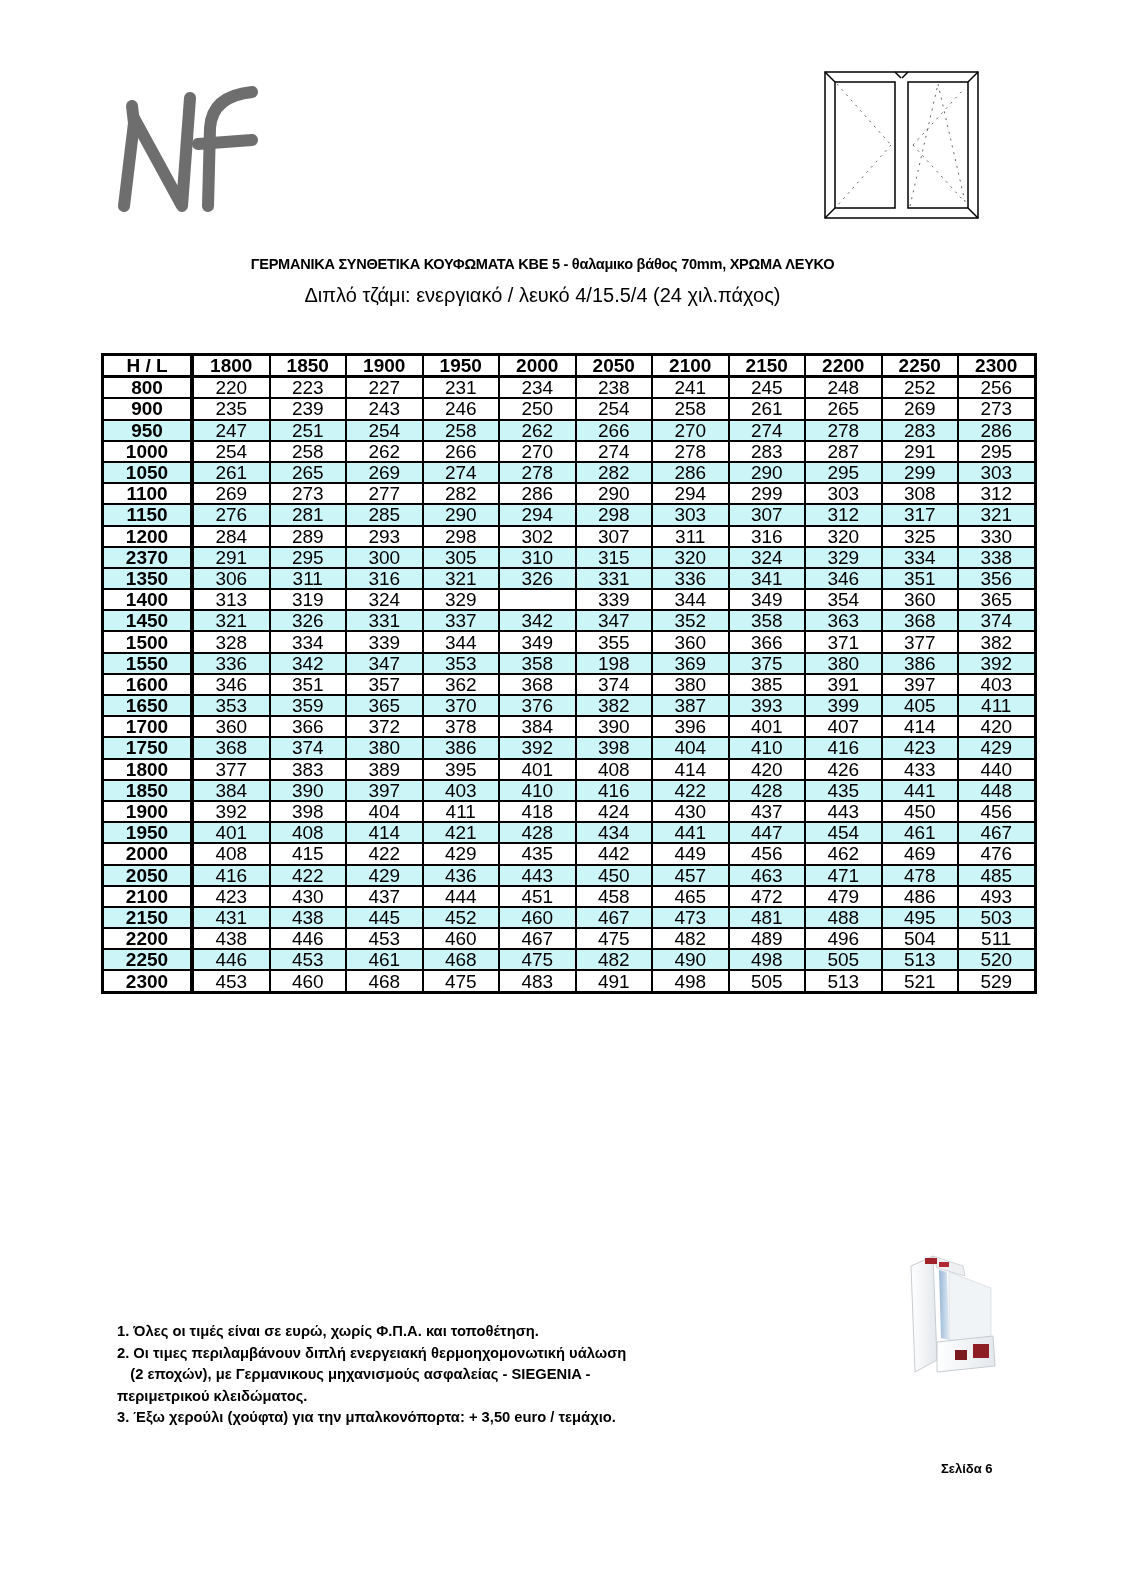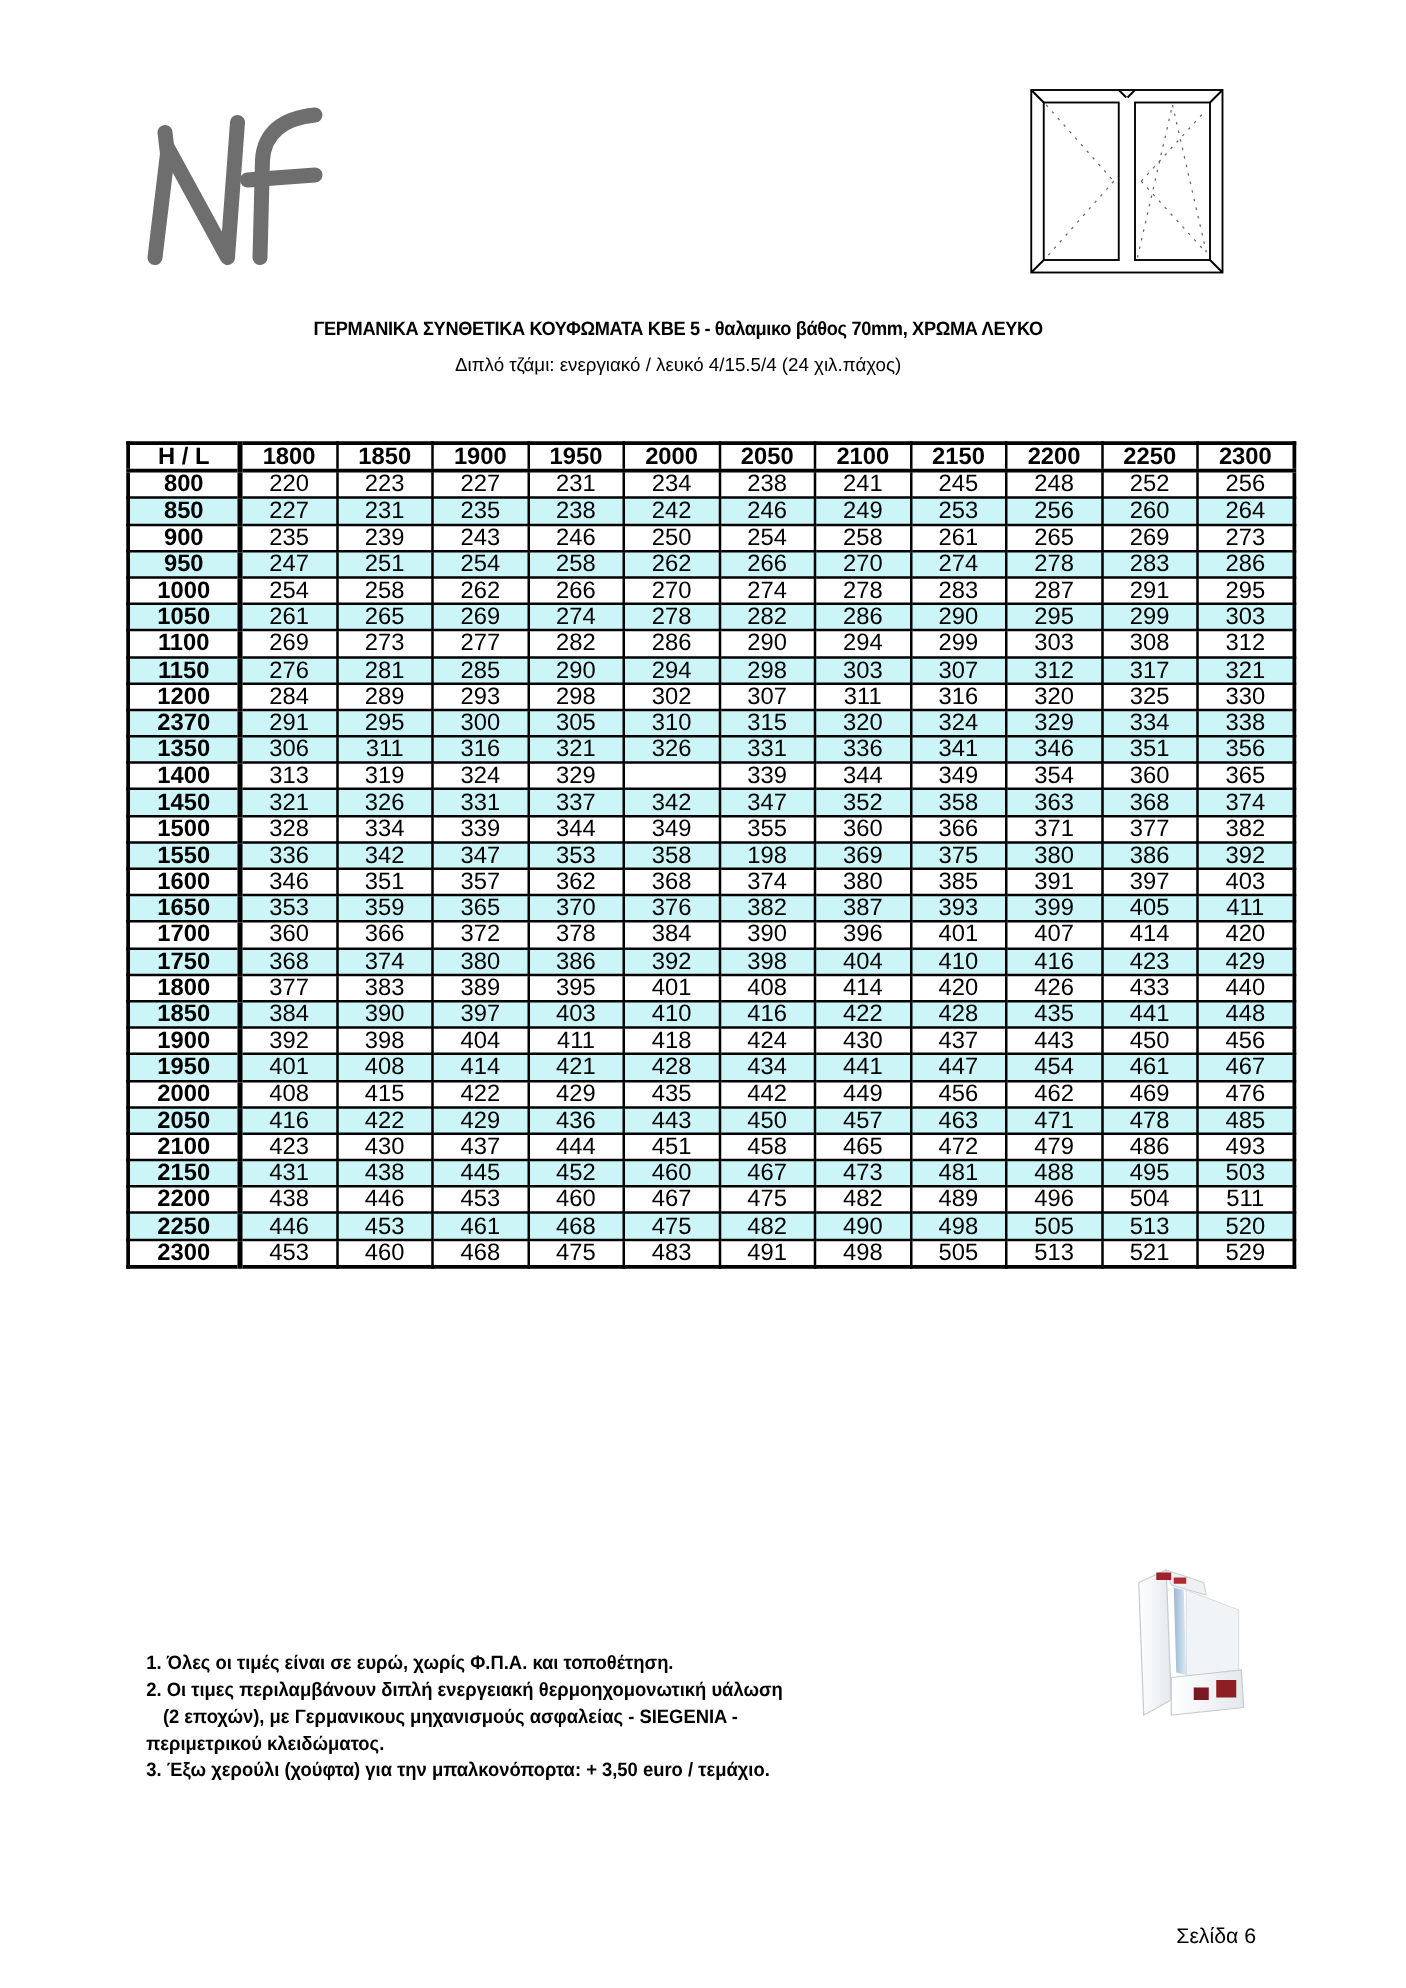--- a/index.html
+++ b/index.html
@@ -1,33 +1,33 @@
 <!DOCTYPE html>
 <html><head>
   <meta charset="utf-8">
   <style>
     html, body { margin: 0; padding: 0; background: #ffffff; }
     body { width: 1125px; height: 1590px; position: relative; overflow: hidden; font-family: "Liberation Sans", sans-serif; color: #000; }
     .logo { position: absolute; left: 112px; top: 78px; width: 160px; height: 135px; }
     .window-icon { position: absolute; left: 823px; top: 70px; width: 160px; height: 152px; }
     .title-line1 { position: absolute; left: 0; top: 255px; width: 1085px; text-align: center; font-weight: bold; font-size: 15.5px; letter-spacing: -0.3px; transform: scaleX(0.94); transform-origin: 542px 0; }
-    .title-line2 { position: absolute; left: 0; top: 284px; width: 1085px; text-align: center; font-size: 15px; }
+    .title-line2 { position: absolute; left: 0; top: 284px; width: 1085px; text-align: center; font-size: 20px; }
     table.prices { position: absolute; left: 101px; top: 353px; border-collapse: collapse; border: 3px solid #000; }
     table.prices td, table.prices th { border: 2px solid #000; height: 19.2px; padding: 0; text-align: center; font-size: 19px; line-height: 19px; font-weight: normal; }
     table.prices th { font-weight: bold; }
     table.prices td.rowhead { font-weight: bold; width: 86px; border-right: 4px solid #000; }
     table.prices td.val { width: 74.5px; }
     table.prices th.colhead { width: 74.5px; }
     table.prices th.corner { width: 86px; border-right: 4px solid #000; }
     table.prices thead tr { border-bottom: 3px solid #000; }
     tr.alt td { background: #ccf5f8; }
     .notes { position: absolute; left: 117px; top: 1320px; font-weight: bold; font-size: 15.5px; line-height: 21.5px; transform: scaleX(0.95); transform-origin: 0 0; }
     .notes .indent { padding-left: 14px; }
     .profile-img { position: absolute; left: 903px; top: 1248px; width: 100px; height: 130px; }
-    .page-num { position: absolute; left: 941px; top: 1539px; font-size: 17px; }
+    .page-num { position: absolute; left: 941px; top: 1461px; font-size: 13px; font-weight: bold; }
   </style>
 </head>
 <body>
 
 <svg class="logo" viewBox="0 0 160 135">
   <g fill="none" stroke="#6e6e6e" stroke-width="12" stroke-linecap="round" stroke-linejoin="round">
     <path d="M12 128 L22 45 L20 28"></path>
     <path d="M22 40 L70 128 L78 20"></path>
     <path d="M96 128 L98 50 Q100 18 140 14"></path>
     <path d="M86 66 L140 62"></path>
@@ -84,34 +84,20 @@
         <td class="val">227</td>
         <td class="val">231</td>
         <td class="val">234</td>
         <td class="val">238</td>
         <td class="val">241</td>
         <td class="val">245</td>
         <td class="val">248</td>
         <td class="val">252</td>
         <td class="val">256</td>
       </tr>
-      <tr class="alt">
-        <td class="rowhead">850</td>
-        <td class="val">227</td>
-        <td class="val">231</td>
-        <td class="val">235</td>
-        <td class="val">238</td>
-        <td class="val">242</td>
-        <td class="val">246</td>
-        <td class="val">249</td>
-        <td class="val">253</td>
-        <td class="val">256</td>
-        <td class="val">260</td>
-        <td class="val">264</td>
-      </tr>
       <tr>
         <td class="rowhead">900</td>
         <td class="val">235</td>
         <td class="val">239</td>
         <td class="val">243</td>
         <td class="val">246</td>
         <td class="val">250</td>
         <td class="val">254</td>
         <td class="val">258</td>
         <td class="val">261</td>

